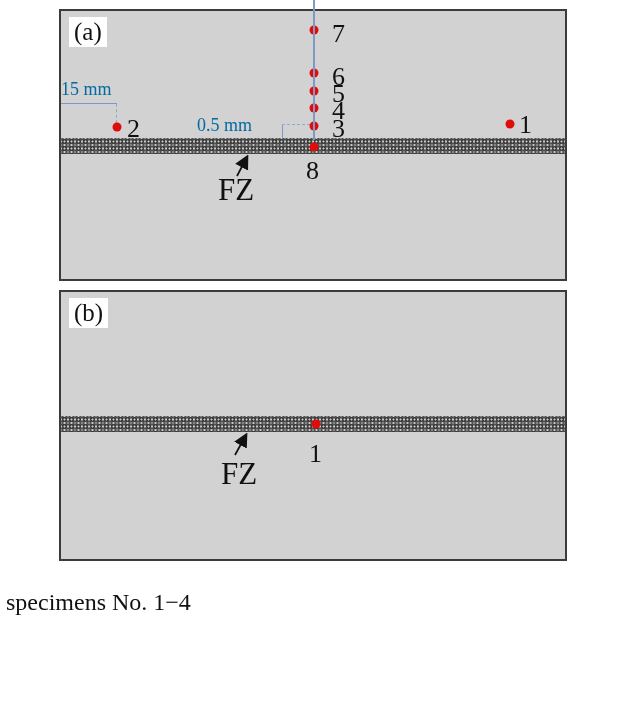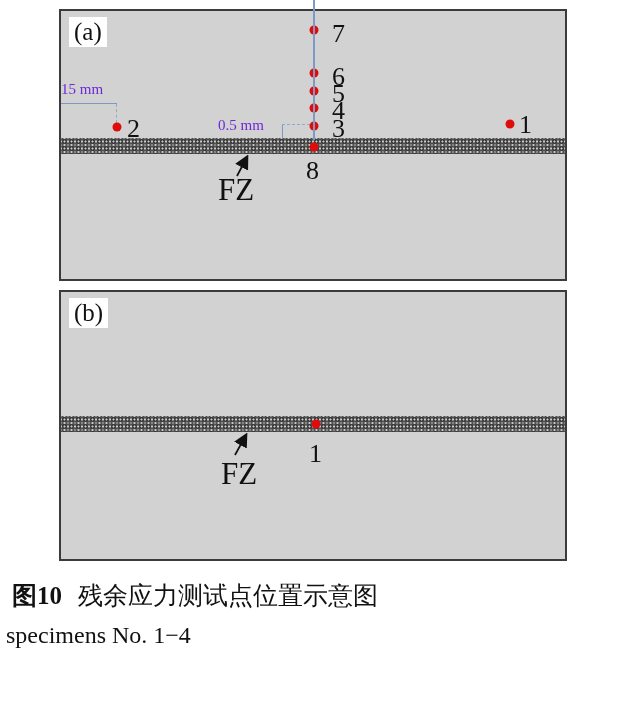--- a/index.html
+++ b/index.html
@@ -25,21 +25,21 @@
   .dot{position:absolute;width:9px;height:9px;border-radius:50%;background:#e00b0b;transform:translate(-50%,-50%);}
 
   
   .ptlabel{position:absolute;font-size:26px;line-height:27px;color:#111;}
 
   
   .dim-h{position:absolute;height:0;border-top:1.5px solid #7d9ac6;}
   .dim-v{position:absolute;width:0;border-left:1.5px solid #7d9ac6;}
   .dim-h-dash{position:absolute;height:0;border-top:1.5px dashed #8fa9d2;}
   .dim-v-dash{position:absolute;width:0;border-left:1.5px dashed #8fa9d2;}
-  .dimlabel{position:absolute;font-size:15px;line-height:24px;color:#6d28d9;}
+  .dimlabel{position:absolute;font-size:18px;line-height:24px;color:#0369a1;}
 
   
   #main-vline{position:absolute;left:313px;top:0;width:2px;height:140px;background:#7d9ac6;}
 
   
   .overlay{position:absolute;left:0;top:0;pointer-events:none;}
   .fzlabel{position:absolute;font-size:31px;line-height:26px;color:#111;}
 
   
   #caption{position:absolute;left:6px;right:4px;top:579px;}
@@ -64,21 +64,21 @@
 
   <div class="panel" id="panel-a">
     <div class="tagbox">(a)</div>
 
     <div class="band" id="band-a"></div>
 
     <div class="dimlabel" style="left:0px;top:66px;">15 mm</div>
     <div class="dim-h" style="left:0px;top:92px;width:56px;"></div>
     <div class="dim-v-dash" style="left:55px;top:93px;height:19px;"></div>
 
-    <div class="dimlabel" style="left:157px;top:102px;">0.5 mm</div>
+    <div class="dimlabel" style="left:136px;top:102px;">0.5 mm</div>
     <div class="dim-h-dash" style="left:221px;top:113px;width:28px;"></div>
     <div class="dim-v" style="left:221px;top:114px;height:13px;"></div>
 
     <div class="dot" style="left:253px;top:19px;"></div>
     <div class="dot" style="left:253px;top:62px;"></div>
     <div class="dot" style="left:253px;top:80px;"></div>
     <div class="dot" style="left:253px;top:97px;"></div>
     <div class="dot" style="left:253px;top:115px;"></div>
     <div class="dot" style="left:253px;top:136px;"></div>
     <div class="dot" style="left:56px;top:116px;"></div>
@@ -109,21 +109,18 @@
     <div class="dot" style="left:255px;top:132px;"></div>
     <div class="ptlabel" style="left:248px;top:148px;">1</div>
 
     <svg class="overlay" width="504" height="267" viewBox="0 0 504 267">
       <line x1="174" y1="163" x2="185" y2="143" stroke="#111" stroke-width="1.7" marker-end="url(#ah)"></line>
     </svg>
     <div class="fzlabel" style="left:160px;top:169px;">FZ</div>
   </div>
 
   <div id="caption">
-    <div class="zh-line">
-      <span class="zh-fig">图10</span><span>残余应力测试点位置示意图</span>
-    </div>
     <div class="en">
       <div>specimens No. 1−4</div>
     </div>
   </div>
 
 </div>
 
 </body></html>

